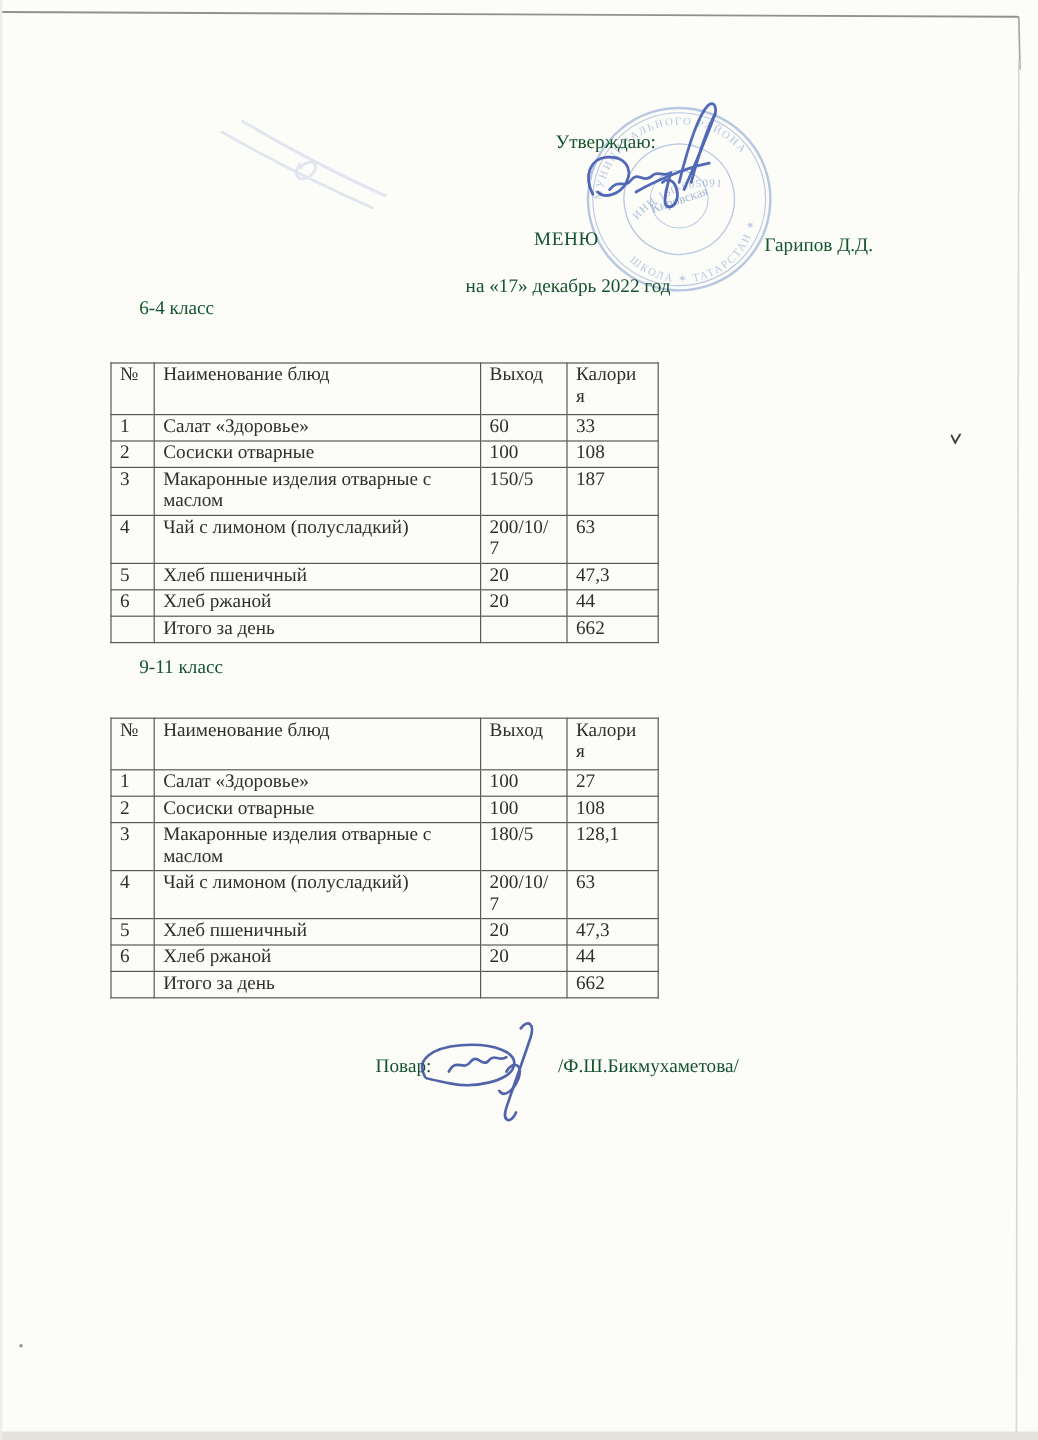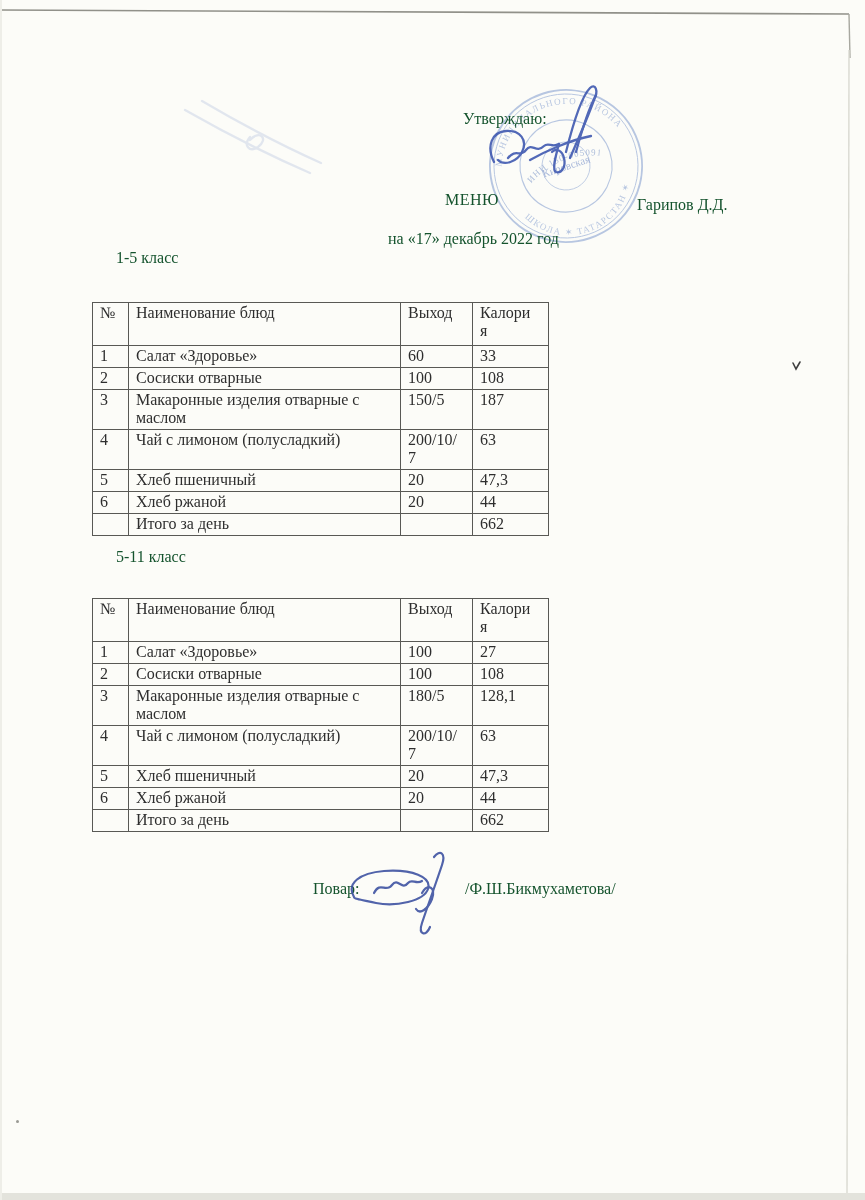--- a/index.html
+++ b/index.html
@@ -82,21 +82,21 @@
       <path d="M16,84 C8,68 14,54 28,53 C42,52 50,62 44,74 C39,84 26,88 20,82"></path>
       <path d="M30,80 C38,70 42,80 48,72 C54,64 58,76 66,68 C70,64 75,70 81,66"></path>
       <path d="M81,66 C77,80 74,92 78,94 C84,96 88,88 86,80 C84,72 78,70 74,74"></path>
       <path d="M52,82 C66,74 92,62 113,58"></path>
     </g>
   </svg>
 
   <div class="txt" style="left:445px;top:190px;letter-spacing:0.5px;">МЕНЮ</div>
   <div class="txt" style="left:388px;top:229px;">на «17» декабрь 2022 год</div>
 
-  <div class="txt" style="left:116px;top:248px;">1-5 класс</div>
+  <div class="txt" style="left:116px;top:248px;">6-4 класс</div>
 
   <table class="menu-table" style="left:92px;top:302px;">
     <colgroup>
         <col class="c-num">
         <col class="c-name">
         <col class="c-out">
         <col class="c-cal">
       </colgroup>
     <tbody>
       <tr class="head">
@@ -146,21 +146,21 @@
       </tr>
       <tr>
         <td></td>
         <td>Итого за день</td>
         <td></td>
         <td>662</td>
       </tr>
     </tbody>
   </table>
 
-  <div class="txt" style="left:116px;top:547px;">5-11 класс</div>
+  <div class="txt" style="left:116px;top:547px;">9-11 класс</div>
 
   <table class="menu-table" style="left:92px;top:598px;">
     <colgroup>
         <col class="c-num">
         <col class="c-name">
         <col class="c-out">
         <col class="c-cal">
       </colgroup>
     <tbody>
       <tr class="head">

